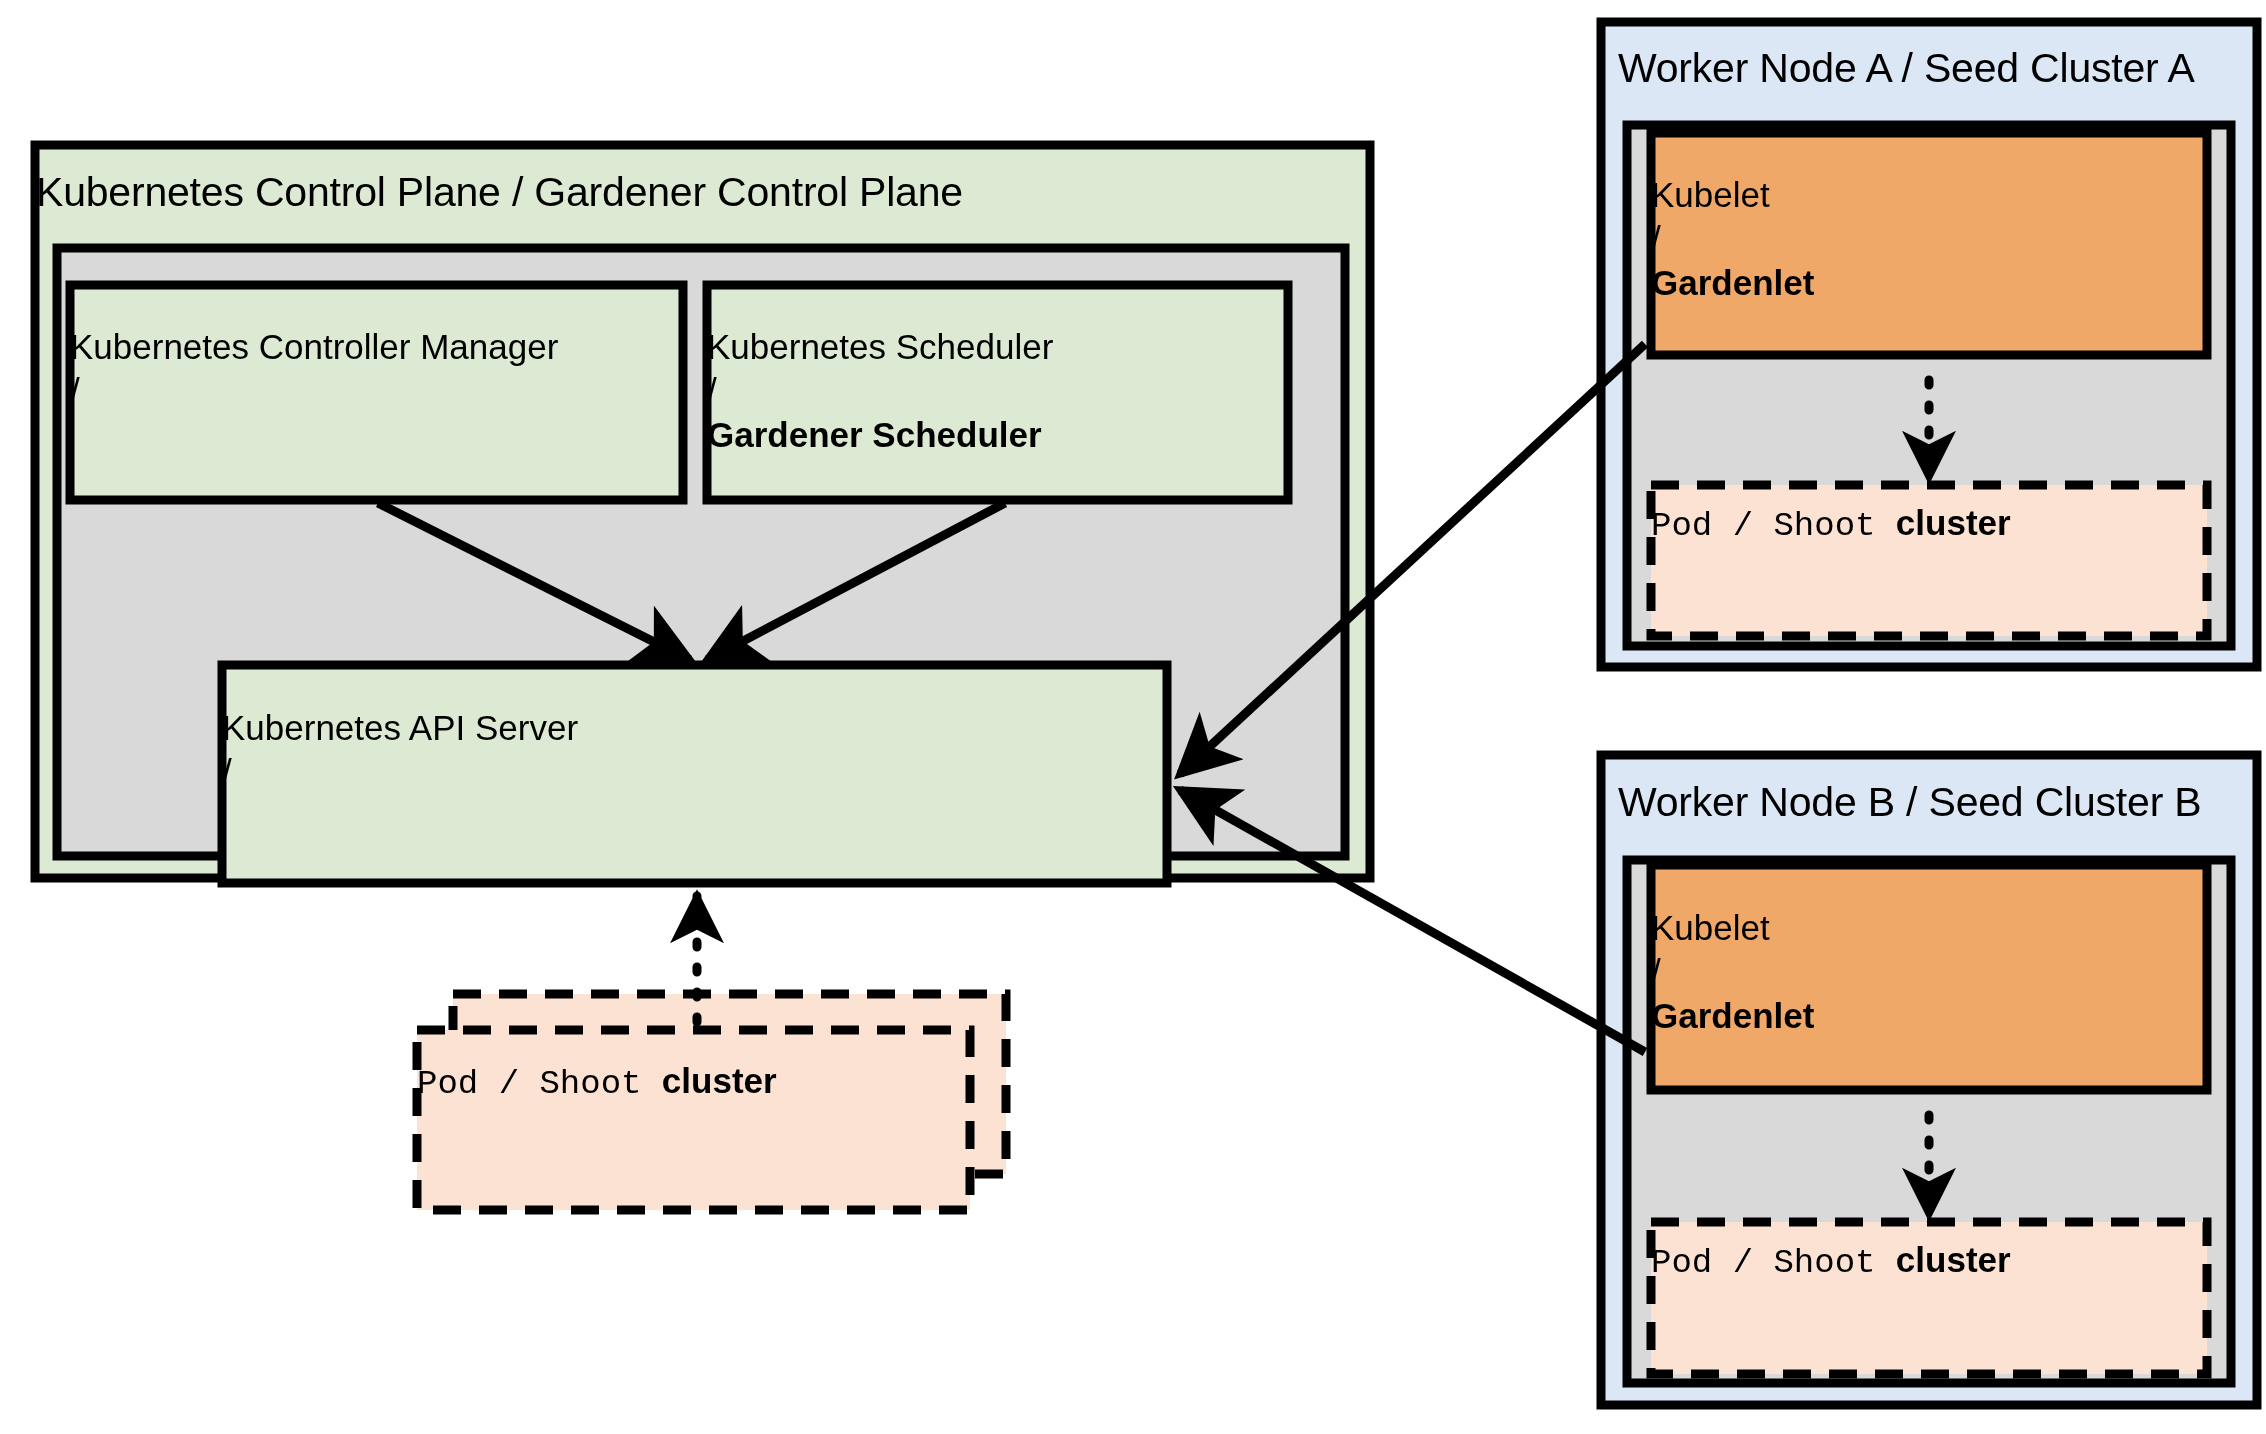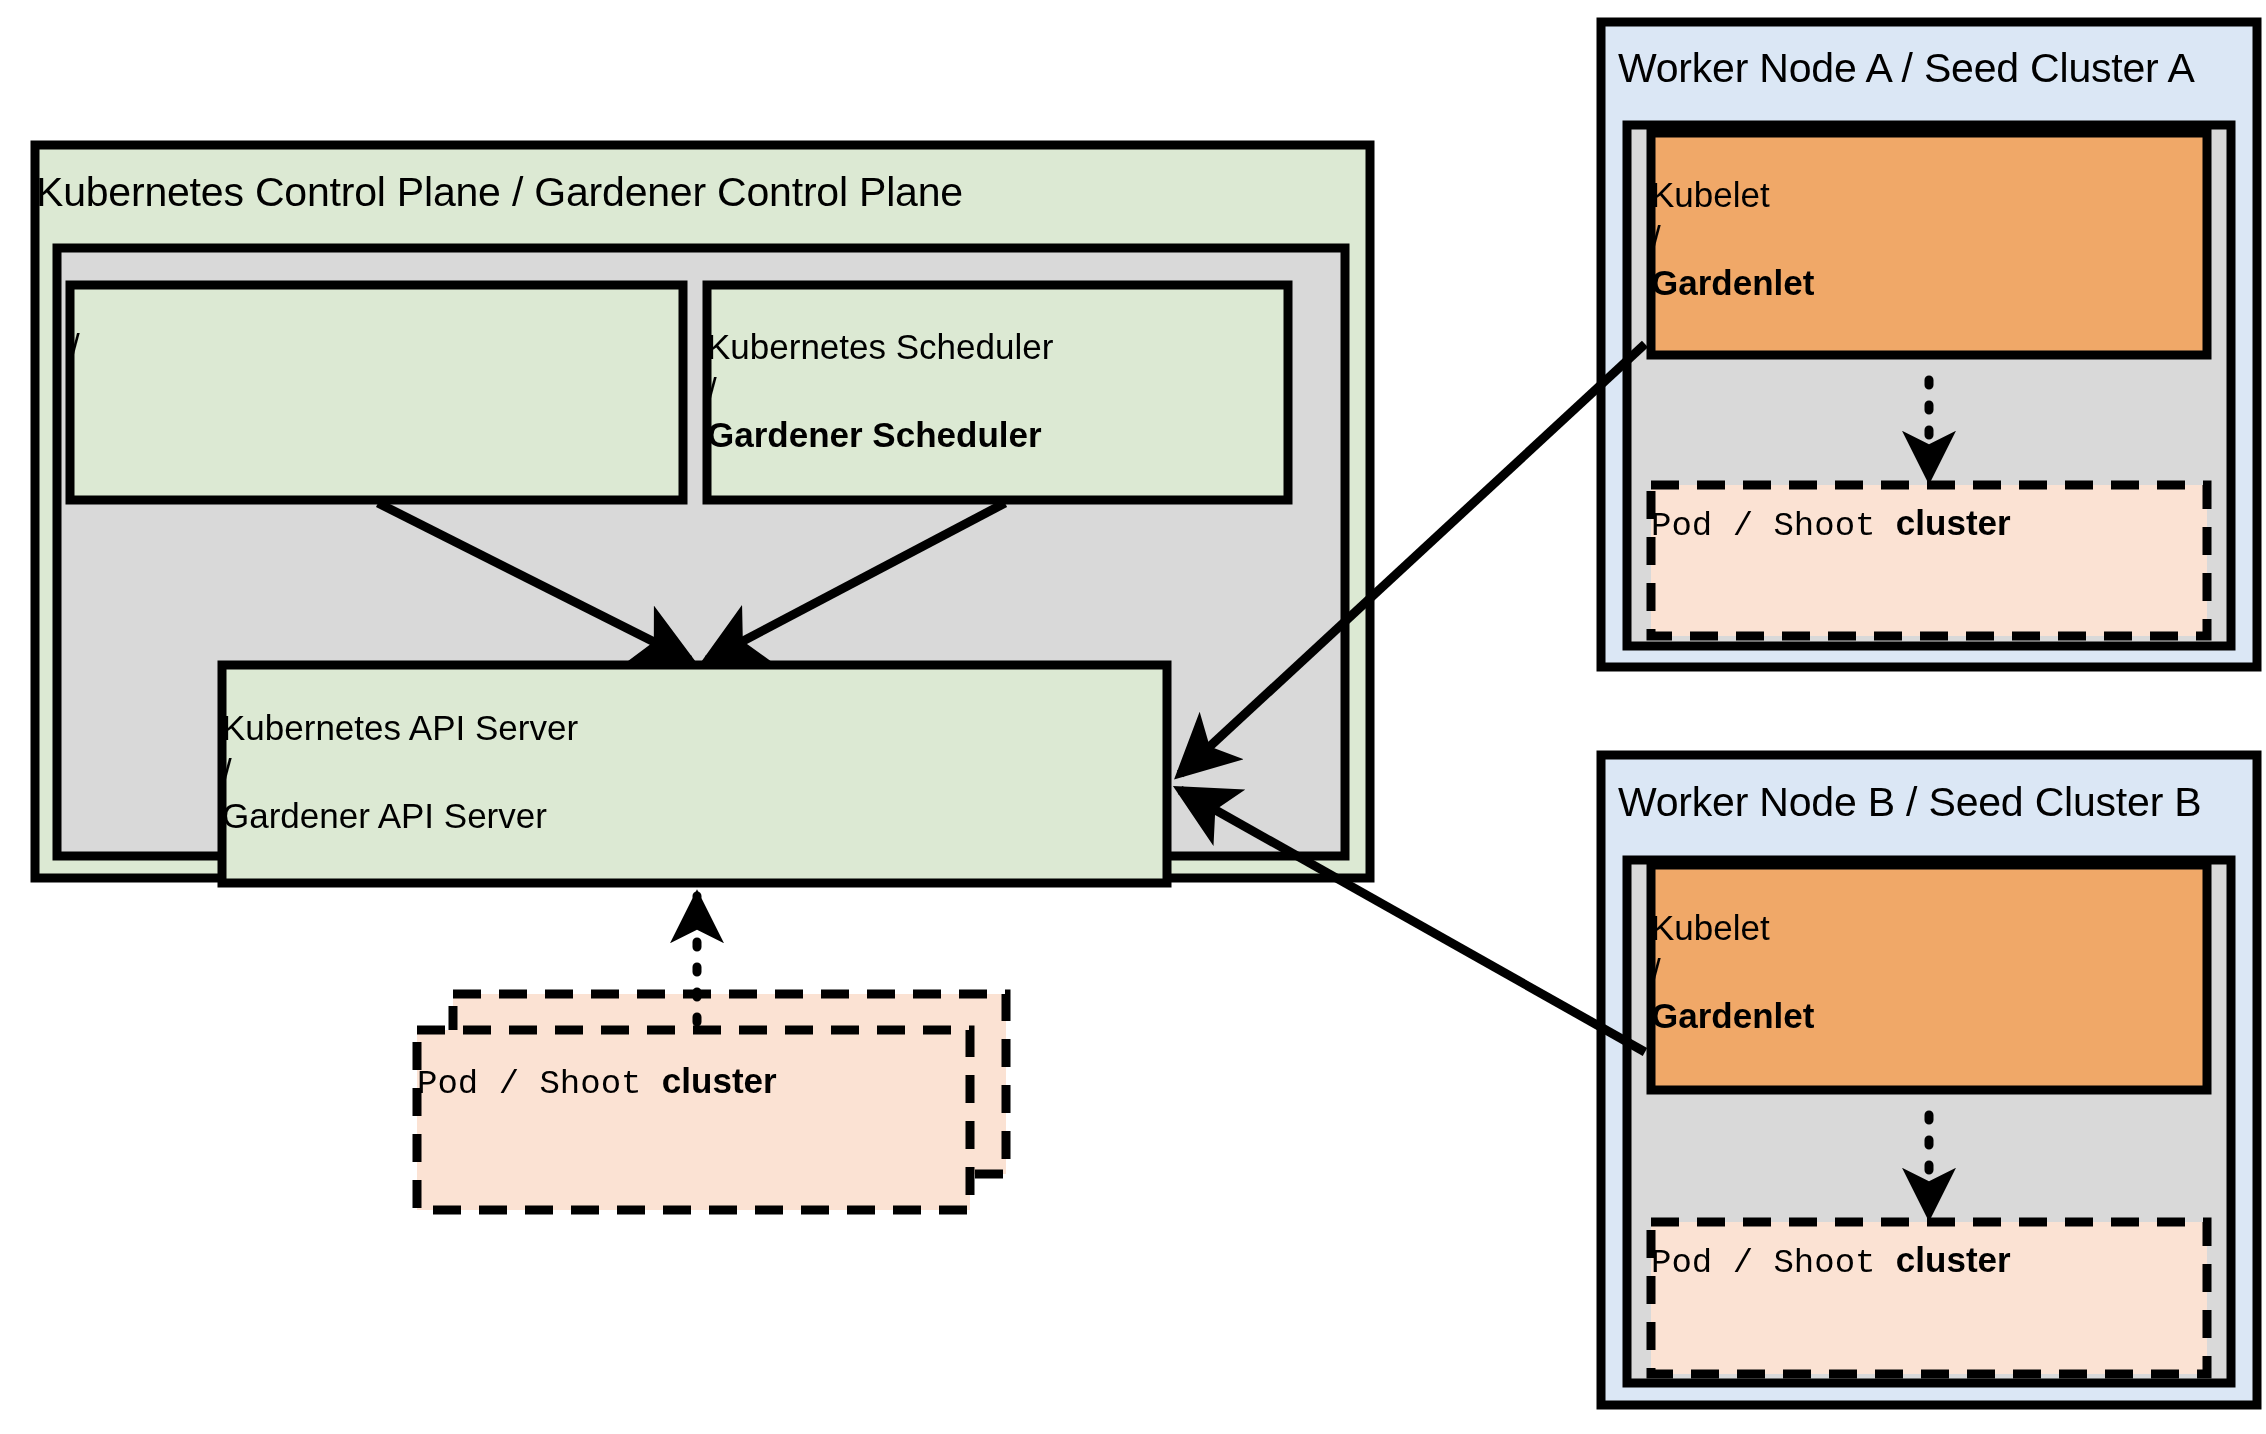--- a/index.html
+++ b/index.html
@@ -63,33 +63,33 @@
     <rect x="1651" y="1222" width="556" height="152" fill="#fbe2d3" stroke="#000" stroke-width="9" stroke-dasharray="28 18"></rect>
     <path d="M1929,1115 L1929,1215" stroke="#000" stroke-width="9" fill="none" stroke-dasharray="5 20" stroke-linecap="round" marker-end="url(#arrowDot)"></path>
 
     <path d="M1645,344 L1180,774" stroke="#000" stroke-width="9" fill="none" marker-end="url(#arrowSolid)"></path>
     <path d="M1645,1052 L1180,790" stroke="#000" stroke-width="9" fill="none" marker-end="url(#arrowSolid)"></path>
   </svg>
 
   <div class="lbl panel-title" style="left:36px; top:172px; text-align:left;">Kubernetes Control Plane / Gardener Control Plane</div>
 
   <div class="lbl box-text" style="left:70px; top:320px; width:613px;">
+    <span class="ln">Kubernetes Controller Manager</span>
     <span class="ln">/</span>
   </div>
 
   <div class="lbl box-text" style="left:707px; top:320px; width:581px;">
     <span class="ln">Kubernetes Scheduler</span>
     <span class="ln">/</span>
     <span class="ln bold">Gardener Scheduler</span>
   </div>
 
   <div class="lbl box-text" style="left:222px; top:701px; width:945px;">
     <span class="ln">Kubernetes API Server</span>
     <span class="ln">/</span>
-    <span class="ln">Gardener API Server</span>
   </div>
 
   <div class="lbl mono" style="left:417px; top:1063px; width:553px;">
     <span class="ln">Pod</span>
     <span class="ln">/</span>
     <span class="ln"><span>Shoot </span><span class="bold">cluster</span></span>
   </div>
 
   <div class="lbl panel-title" style="left:1618px; top:48px; text-align:right;">Worker Node A / Seed Cluster A</div>
 

